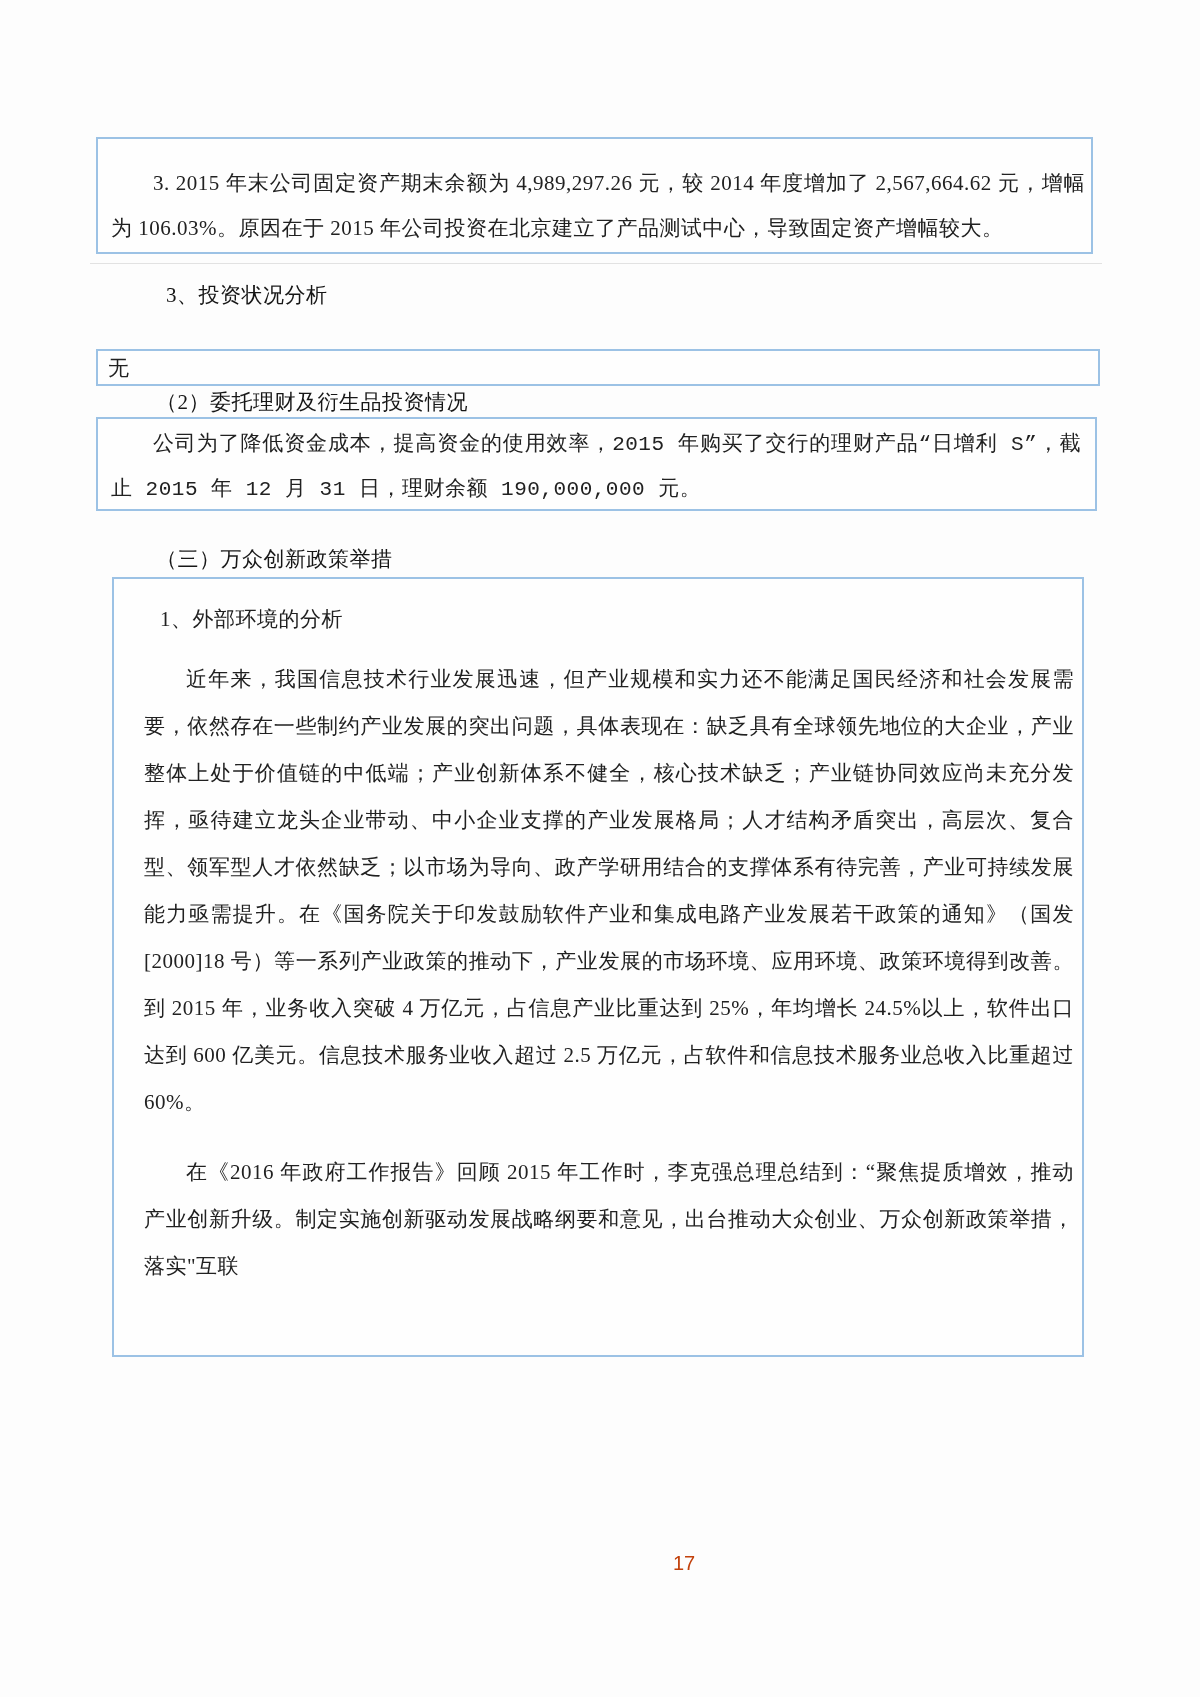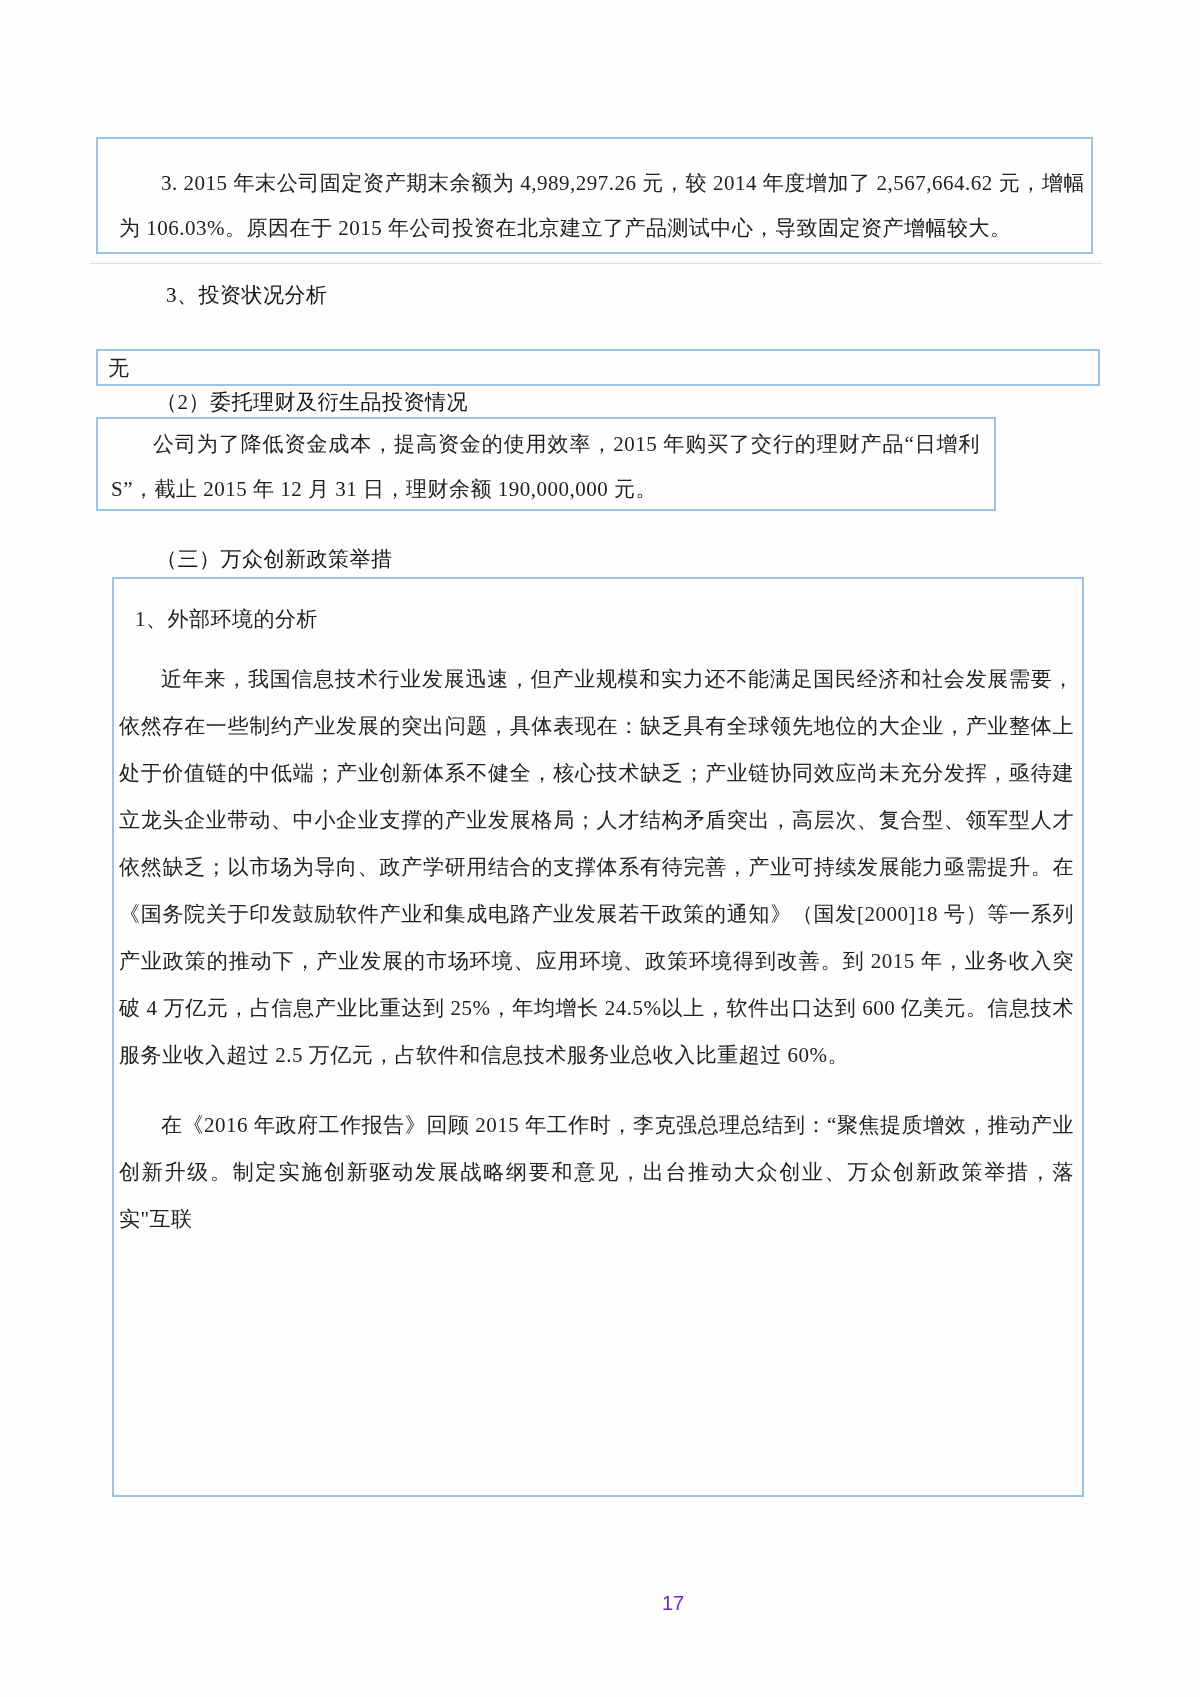--- a/index.html
+++ b/index.html
@@ -26,21 +26,21 @@
 
   .body-text {
     font-size: 21px;
     letter-spacing: 0.5px;
     text-align: justify;
     margin: 0;
   }
   .indent { text-indent: 2em; }
 
   #box-fixed-assets { top: 137px; left: 96px; width: 997px; height: 117px; }
-  #box-fixed-assets p { padding: 22px 6px 0 13px; line-height: 45px; margin-left: 8px; }
+  #box-fixed-assets p { padding: 22px 6px 0 13px; line-height: 45px; }
 
   .artifact-line {
     position: absolute;
     top: 263px; left: 90px; width: 1012px; height: 1px;
     background: #e2e2e2;
   }
 
   .sec-heading {
     position: absolute;
     left: 96px;
@@ -53,46 +53,46 @@
     color: #161616;
   }
   #h-investment   { top: 281px; padding-left: 70px; }
   #h-subsidiaries { top: 317px; padding-left: 60px; margin-top: 36px; }
   #h-wealth       { top: 388px; padding-left: 60px; }
   #h-external     { top: 545px; padding-left: 60px; }
 
   #box-none { top: 349px; left: 96px; width: 1004px; height: 37px; }
   #box-none p { margin: 0; font-size: 21px; line-height: 34px; padding-left: 10px; text-align: left; }
 
-  #box-wealth { top: 417px; left: 96px; width: 900px; height: 94px; }
+  #box-wealth { top: 417px; left: 96px; width: 1001px; height: 94px; font-family: Liberation Mono, monospace; }
   #box-wealth p { padding: 3px 14px 0 13px; line-height: 45px; }
 
-  #box-external { top: 577px; left: 112px; width: 972px; height: 920px; overflow: hidden; }
+  #box-external { top: 577px; left: 112px; width: 972px; height: 780px; overflow: hidden; padding-left: 25px; }
   #box-external .inner { padding: 0 8px 0 5px; }
   #box-external p { line-height: 47px; }
   .sub-heading {
     font-size: 21px;
     letter-spacing: 0.5px;
     margin: 0 0 0 16px;
     text-align: left;
   }
   #sub1-heading { margin-top: 17px; }
   #para1        { margin-top: 16px; }
   #sub2-heading { margin-top: 12px; }
   #para2        { margin-top: 13px; }
   #para3        { margin-top: 23px; }
 
   #page-number {
     position: absolute;
-    top: 1592px;
+    top: 1552px;
     left: 662px;
     width: 44px;
-    text-align: left;
+    text-align: center;
     font-size: 20px;
-    color: #6d28d9;
+    color: #c2410c;
     font-family: "Liberation Sans", "DejaVu Sans", sans-serif;
   }
 </style>
 </head>
 <body>
 
 <div class="cell" id="box-fixed-assets">
   <p class="body-text indent">3. 2015 年末公司固定资产期末余额为 4,989,297.26 元，较 2014 年度增加了 2,567,664.62 元，增幅为 106.03%。原因在于 2015 年公司投资在北京建立了产品测试中心，导致固定资产增幅较大。</p>
 </div>
 

